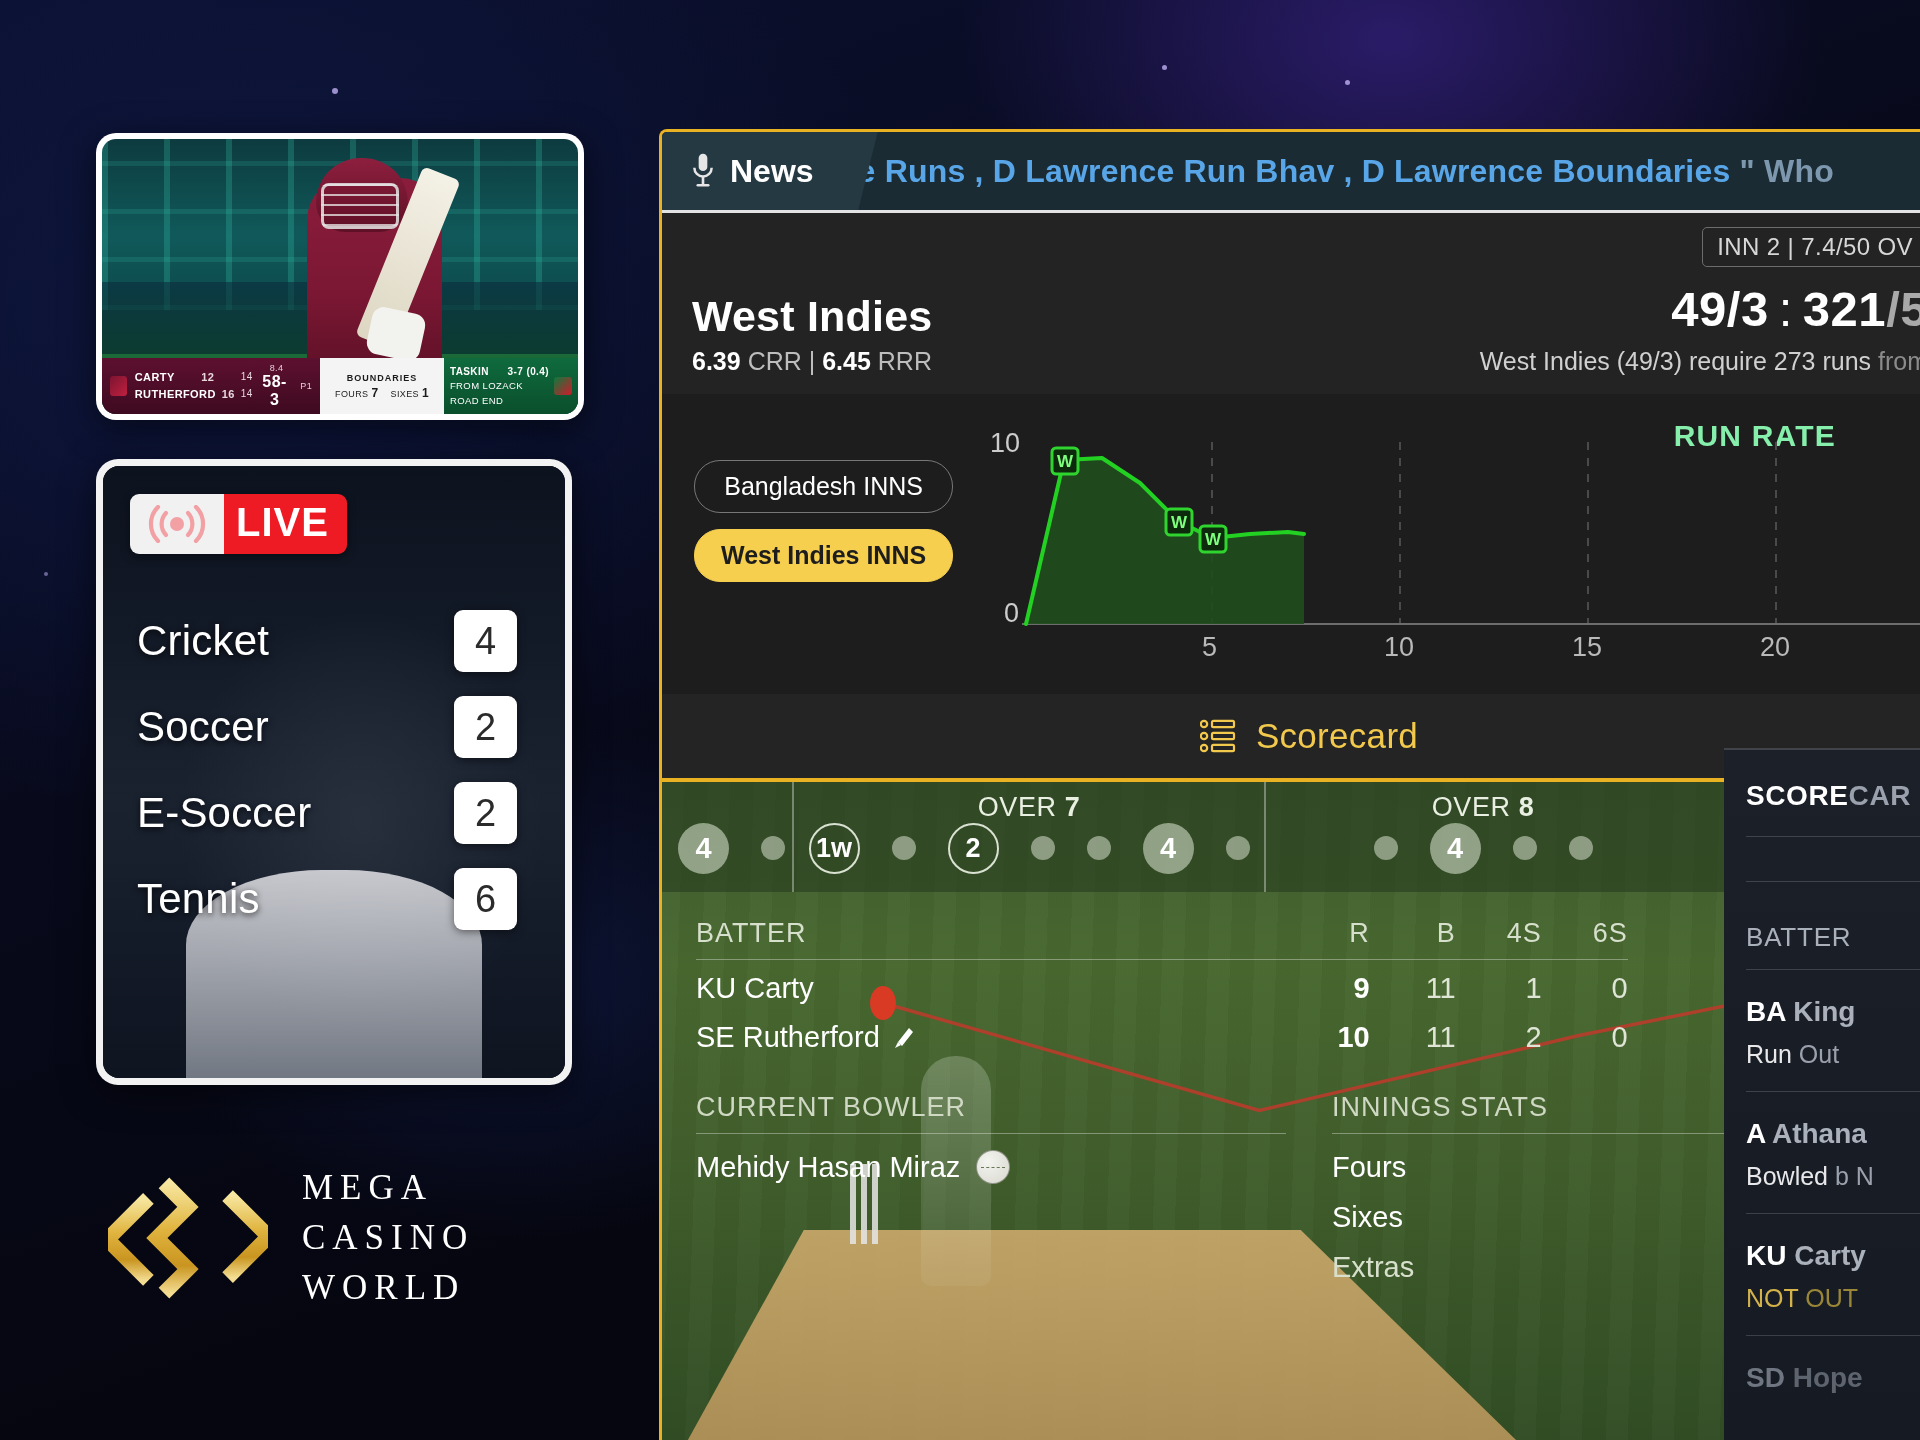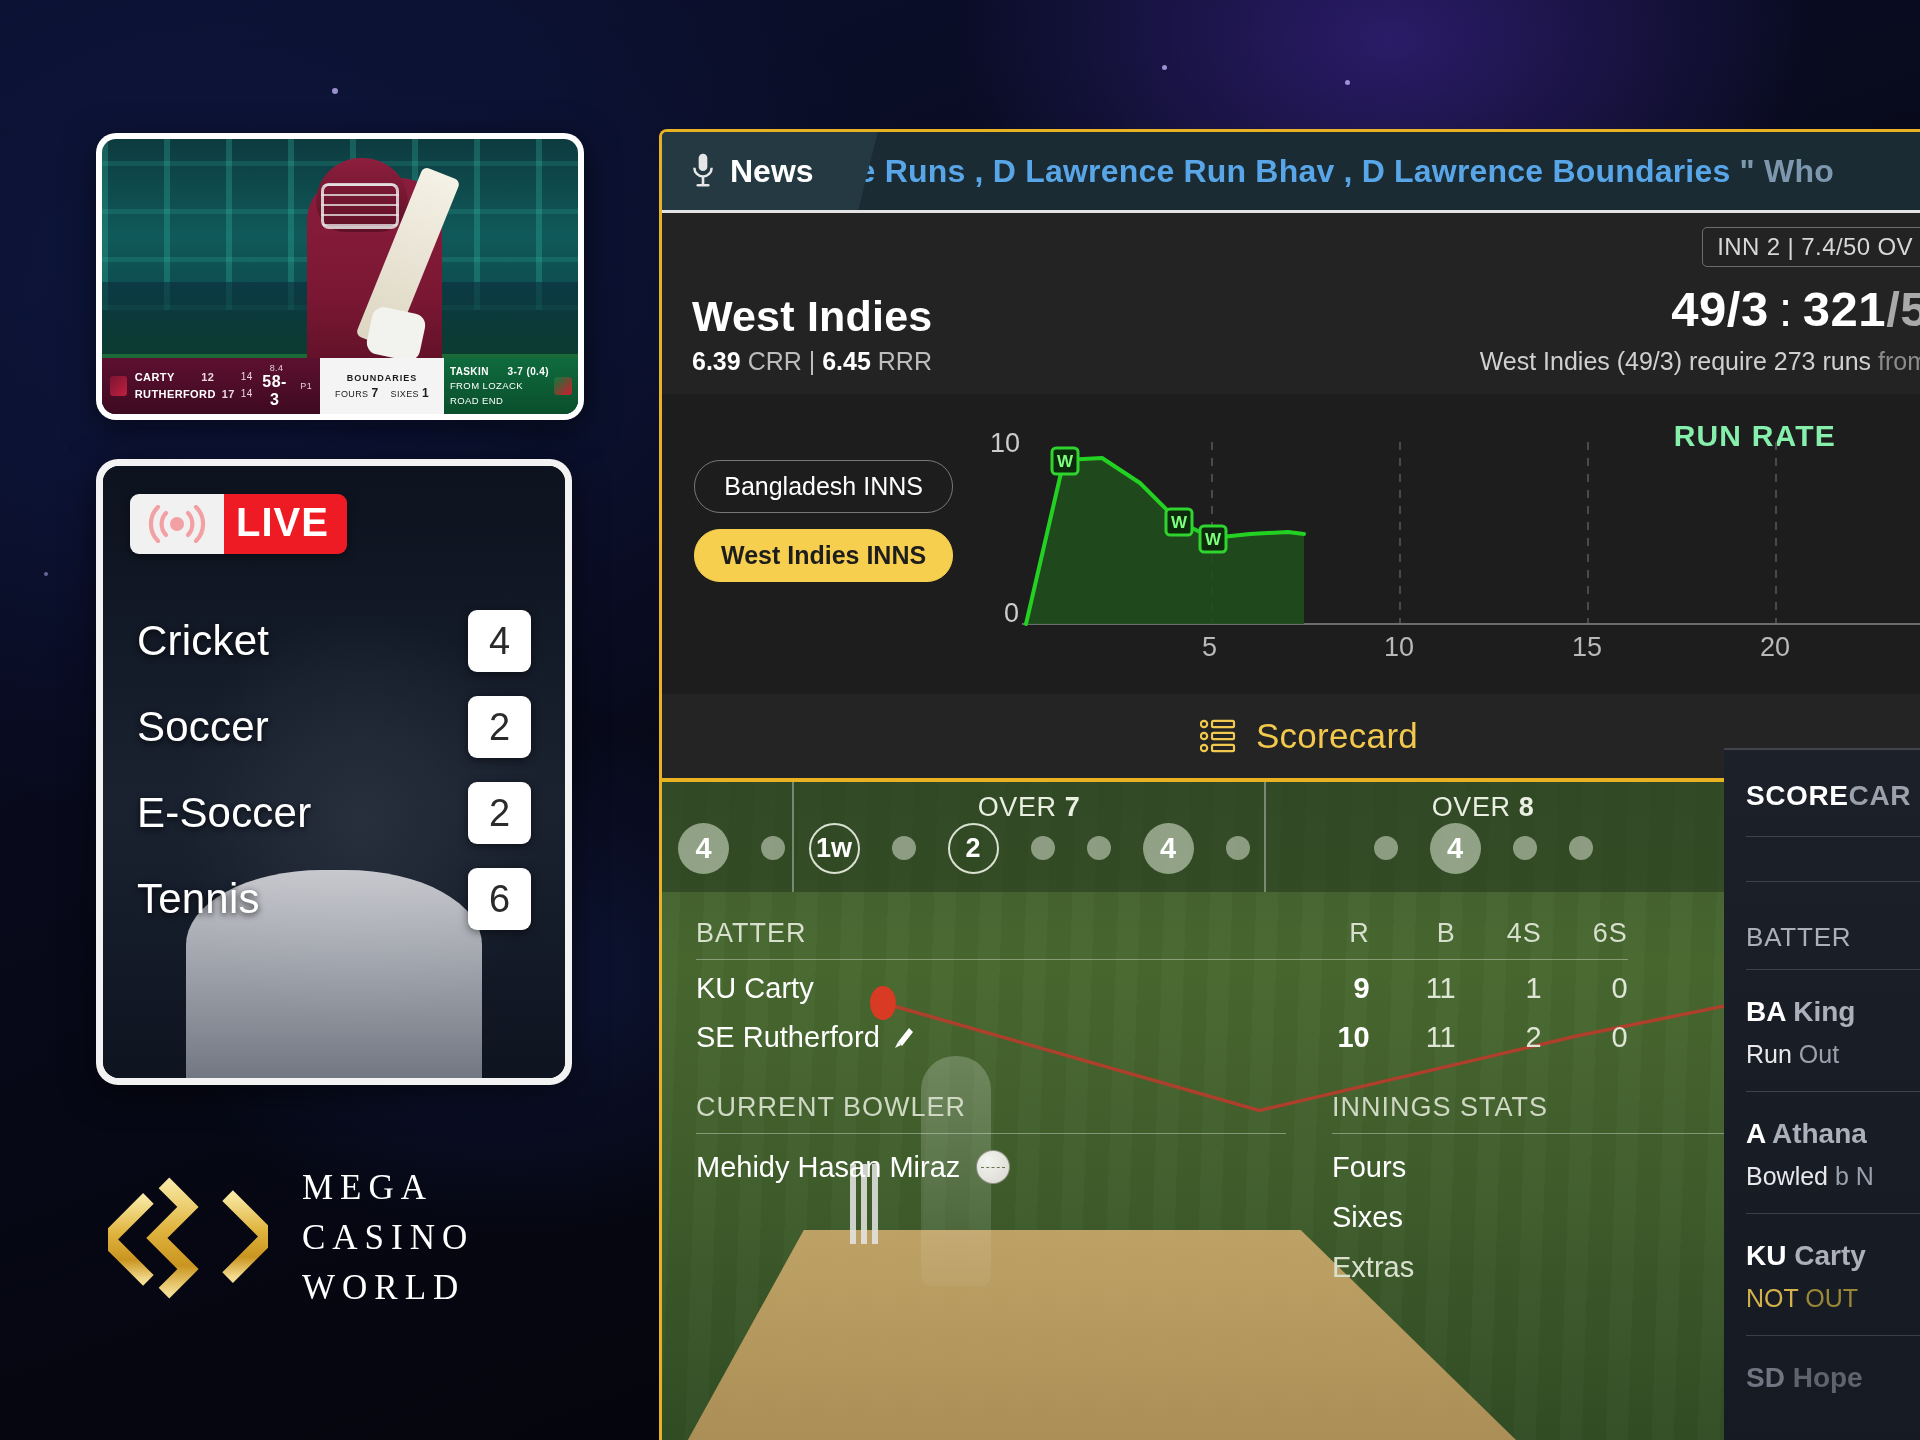--- a/index.html
+++ b/index.html
@@ -116,21 +116,21 @@
   }
   .live-badge {
     position:absolute; left:27px; top:28px; display:flex; height:60px;
     border-radius:9px; overflow:hidden; box-shadow:0 3px 10px rgba(0,0,0,.45);
   }
   .live-badge .ic { width:94px; background:#f1f1f1; display:flex; align-items:center; justify-content:center; }
   .live-badge .lbl {
     background:#ee1b24; color:#fff; font-size:40px; font-weight:800;
     letter-spacing:1px; display:flex; align-items:center; padding:0 18px 4px 12px;
   }
-  .sports-list { position:absolute; left:0; right:0; top:132px; padding:0 34px 0 34px; }
+  .sports-list { position:absolute; left:0; right:0; top:132px; padding:0 48px 0 34px; }
   .sport-row {
     display:flex; align-items:center; justify-content:space-between;
     height:86px;
   }
   .sport-name { color:#fff; font-size:42px; font-weight:400; letter-spacing:.2px;
     text-shadow:0 2px 6px rgba(0,0,0,.8); }
   .sport-count {
     width:63px; height:62px; background:#fff; border-radius:9px; color:#2b2b2b;
     font-size:38px; font-weight:400; display:flex; align-items:center; justify-content:center;
     box-shadow:0 2px 8px rgba(0,0,0,.5);
@@ -312,21 +312,21 @@
           <div class="sb-left">
             <div class="sb-flag"></div>
             <div class="sb-names">
               <div class="nm">
                 <b>CARTY</b>
                 <span><b>12</b></span>
                 <span>14</span>
               </div>
               <div class="nm">
                 <b>RUTHERFORD</b>
-                <span><b>17</b></span>
+                <span><b>16</b></span>
                 <span>14</span>
               </div>
             </div>
             <div style="text-align:center;">
               <div style="font-size:9px;color:#e5cfd7;">8.4</div>
               <div class="sb-tot">58-3</div>
             </div>
             <div style="font-size:9px;color:#e5cfd7;">P1</div>
           </div>
           <div class="sb-mid">

